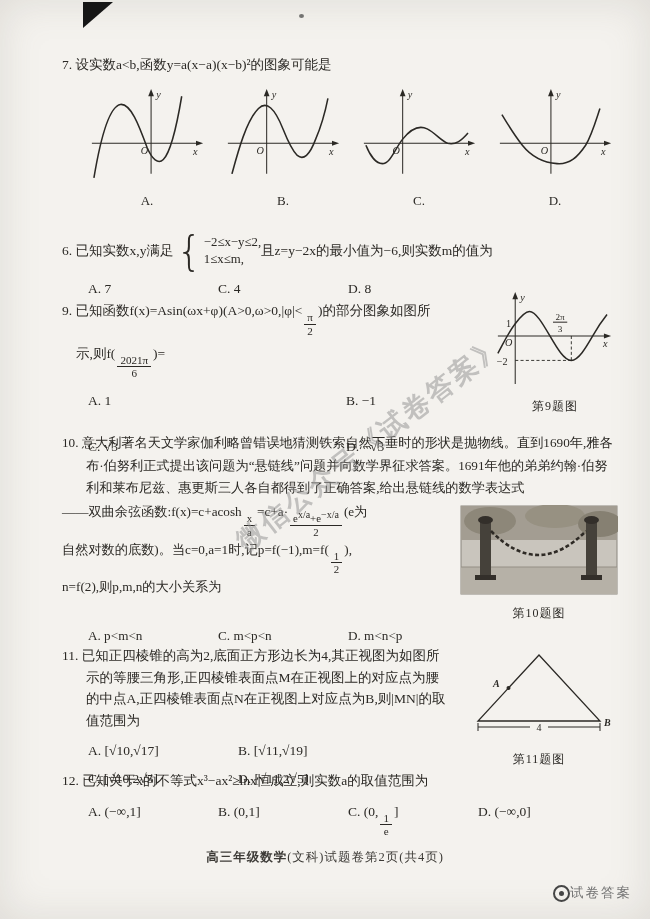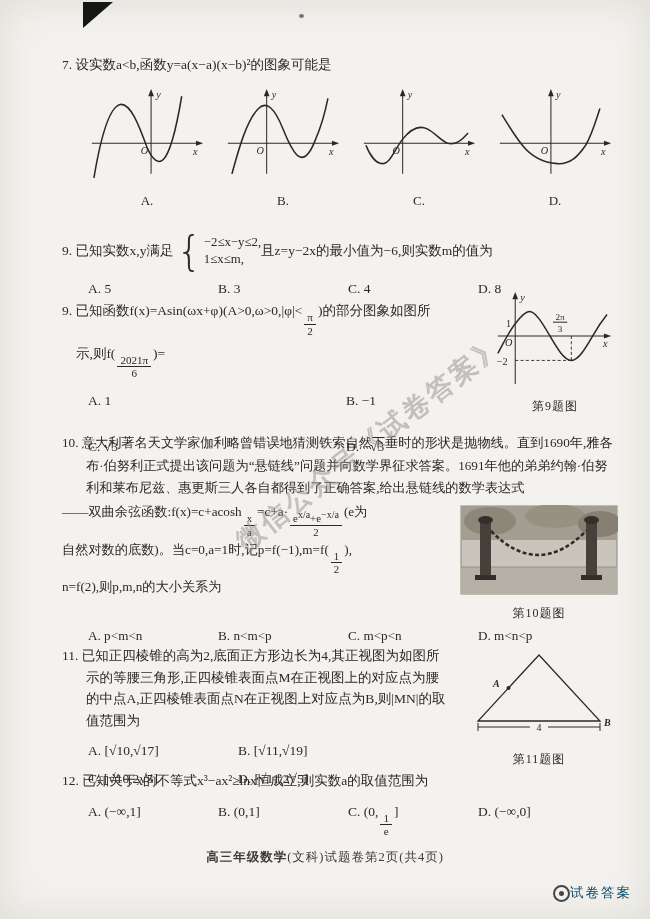--- a/index.html
+++ b/index.html
@@ -54,21 +54,21 @@
   .mid { text-anchor:middle; }
 
   #q10 { font-size:13.2px; line-height:1.72; }
   #q10 .fline { margin:1px 0; }
 
   .footer { position:absolute; top:849px; left:0; width:650px; text-align:center; font-size:12.5px;
             color:#3c3a36; letter-spacing:1px; }
   .footer .b1 { font-weight:bold; }
 
   .brand { position:absolute; top:884px; right:18px; display:flex; align-items:center; gap:0;
-           color:#0c4a6e; font-size:13.5px; letter-spacing:2px; }
+           color:#737373; font-size:13.5px; letter-spacing:2px; }
   .brand-icon { width:17px; height:17px; border:2px solid #454545; border-radius:50%; position:relative; }
   .brand-icon::after { content:""; position:absolute; inset:4px; background:#454545; border-radius:50%; }
 
   .watermark { position:absolute; left:205px; top:425px; width:330px; text-align:center;
                transform:rotate(-38deg); font-size:27px; font-weight:600; color:#8f8f8f;
                opacity:.5; letter-spacing:3px; pointer-events:none; z-index:5; }
 
   .corner-mark { position:absolute; left:83px; top:2px; }
   .speck { position:absolute; left:299px; top:14px; width:5px; height:4px; background:#4a4a4a;
            border-radius:50%; opacity:.75; }
@@ -143,31 +143,30 @@
           <path class="curve" d="M6,30 C12,40 18,50 26,60 C34,70 46,77 60,78 C72,79 80,72 88,60 C94,50 98,36 102,24"></path>
         </svg>
         <div class="glab">D.</div>
       </div>
 
     </div>
   </div>
 
   <div class="q" style="top:234px">
     <div class="row8">
-      <span>9. 已知实数x,y满足</span>
+      <span>6. 已知实数x,y满足</span>
       <span class="brace">{</span>
       <span class="cons">
         <span>−2≤x−y≤2,</span>
         <span>1≤x≤m,</span>
       </span>
       <span>且z=y−2x的最小值为−6,则实数m的值为</span>
     </div>
     <div class="optrow">
-      <span class="opt">A. 5</span>
-      <span class="opt">B. 3</span>
+      <span class="opt">A. 7</span>
       <span class="opt">C. 4</span>
       <span class="opt">D. 8</span>
     </div>
   </div>
 
   <div class="q" style="top:300px">
     <figure class="figr" id="fig9">
       <svg width="122" height="102" viewBox="0 0 118 100">
         <line x1="3" y1="47" x2="111" y2="47" class="ax"></line>
         <polygon points="114,47 107,44.6 107,49.4" class="axf"></polygon>
@@ -243,21 +242,20 @@
       <div>
         <span>自然对数的底数)。当c=0,a=1时,记p=f(−1),m=f(</span><span class="frac">
             <span class="fn">1</span>
             <span class="fd">2</span>
           </span><span>),</span>
       </div>
       <div>n=f(2),则p,m,n的大小关系为</div>
     </div>
     <div class="optrow clear">
       <span class="opt">A. p&lt;m&lt;n</span>
-      <span class="opt">B. n&lt;m&lt;p</span>
       <span class="opt">C. m&lt;p&lt;n</span>
       <span class="opt">D. m&lt;n&lt;p</span>
     </div>
   </div>
 
   <div class="q" style="top:645px">
     <figure class="figr" id="fig11">
       <svg width="158" height="96" viewBox="0 0 158 96">
         <path d="M79,8 L18,74 L140,74 Z" fill="none" stroke="#2b2925" stroke-width="1.3"></path>
         <circle cx="48.5" cy="41" r="2" fill="#2b2925"></circle>

